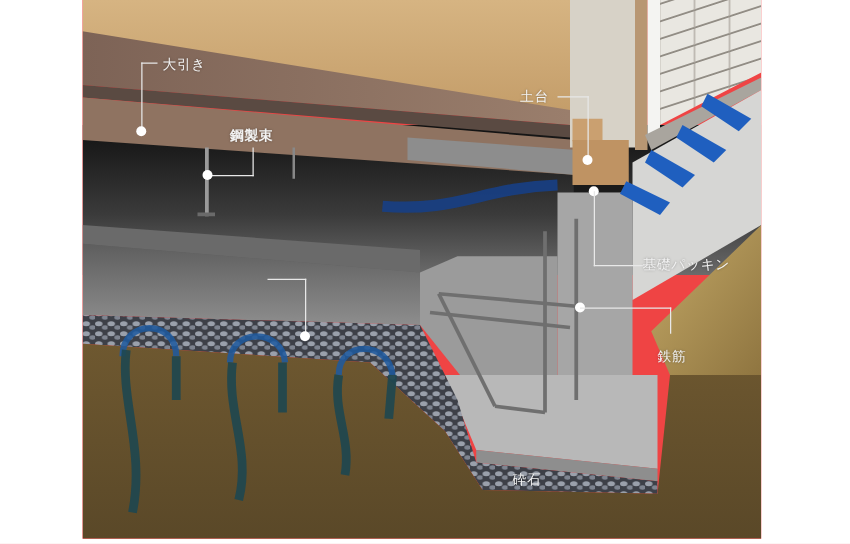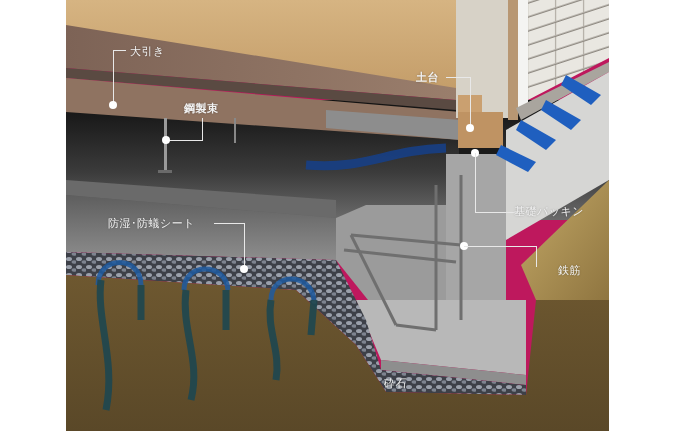--- a/index.html
+++ b/index.html
@@ -1,17 +1,17 @@
 <!DOCTYPE html>
 <html><head>
 <meta charset="utf-8">
 <style>
   html,body{margin:0;padding:0;background:#ffffff;}
   body{width:680px;height:435px;position:relative;overflow:hidden;font-family:"DejaVu Sans",sans-serif;}
-  .scene{position:absolute;left:66px;top:0;width:543px;height:431px;overflow:hidden;background:#be185d;}
+  .scene{position:absolute;left:66px;top:0;width:543px;height:431px;overflow:hidden;background:#ef4444;}
   .scene svg{position:absolute;left:0;top:0;}
   .label{position:absolute;color:#f2f2f2;font-size:11px;letter-spacing:0.5px;white-space:nowrap;text-shadow:0 0 2px rgba(0,0,0,0.35);}
   .dot{position:absolute;width:8px;height:8px;border-radius:50%;background:#ffffff;margin-left:-4px;margin-top:-4px;}
   .leader{position:absolute;border-color:#e8e8e8;border-style:solid;border-width:0;}
 </style>
 </head>
 <body>
 
 <div class="scene">
   <svg width="543" height="431" viewBox="0 0 543 431">
@@ -136,18 +136,17 @@
   <div class="dot" style="left:404px;top:128px;"></div>
   <div class="dot" style="left:409px;top:153px;"></div>
   <div class="leader" style="left:409px;top:153px;width:42px;height:59px;border-left-width:1px;border-bottom-width:1px;"></div>
   <div class="leader" style="left:148px;top:223px;width:30px;height:46px;border-top-width:1px;border-right-width:1px;"></div>
   <div class="dot" style="left:178px;top:269px;"></div>
   <div class="dot" style="left:398px;top:246px;"></div>
   <div class="leader" style="left:398px;top:246px;width:72px;height:20px;border-top-width:1px;border-right-width:1px;"></div>
 
   <span class="label" style="left:64px;top:44px;">大引き</span>
   <span class="label" style="left:118px;top:101px;font-weight:bold;">鋼製束</span>
-  <span class="label" style="left:350px;top:70px;font-weight:bold;">土台</span>
+  <span class="label" style="left:350px;top:70px;">土台</span>
   <span class="label" style="left:448px;top:204px;">基礎パッキン</span>
-  <span class="label" style="left:42px;top:216px;">防湿･防蟻シート</span>
-  <span class="label" style="left:460px;top:263px;margin-left:32px;">鉄筋</span>
-  <span class="label" style="left:318px;top:376px;">砕石</span>
+  <span class="label" style="left:460px;top:278px;">鉄筋</span>
+  <span class="label" style="left:344px;top:376px;">砕石</span>
 </div>
 
 </body></html>

